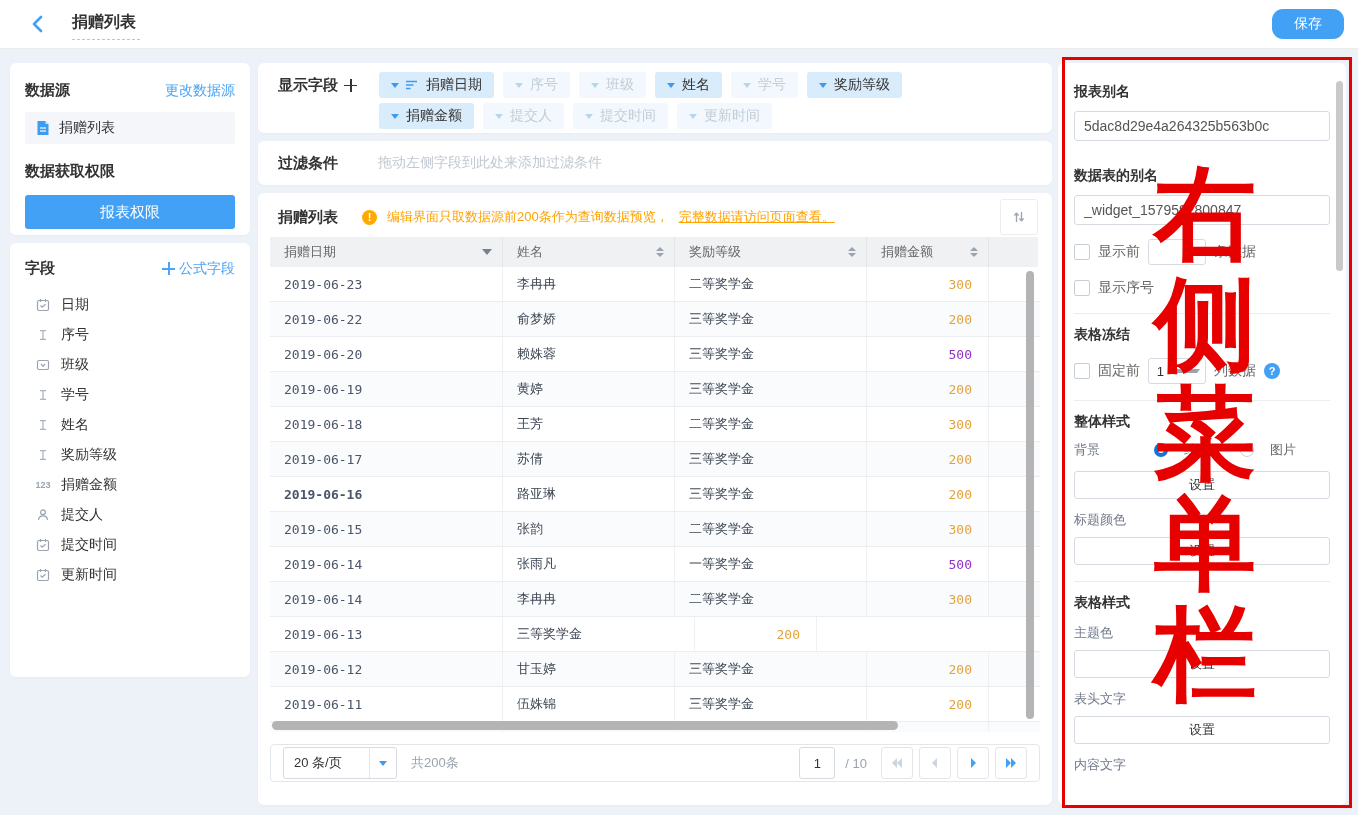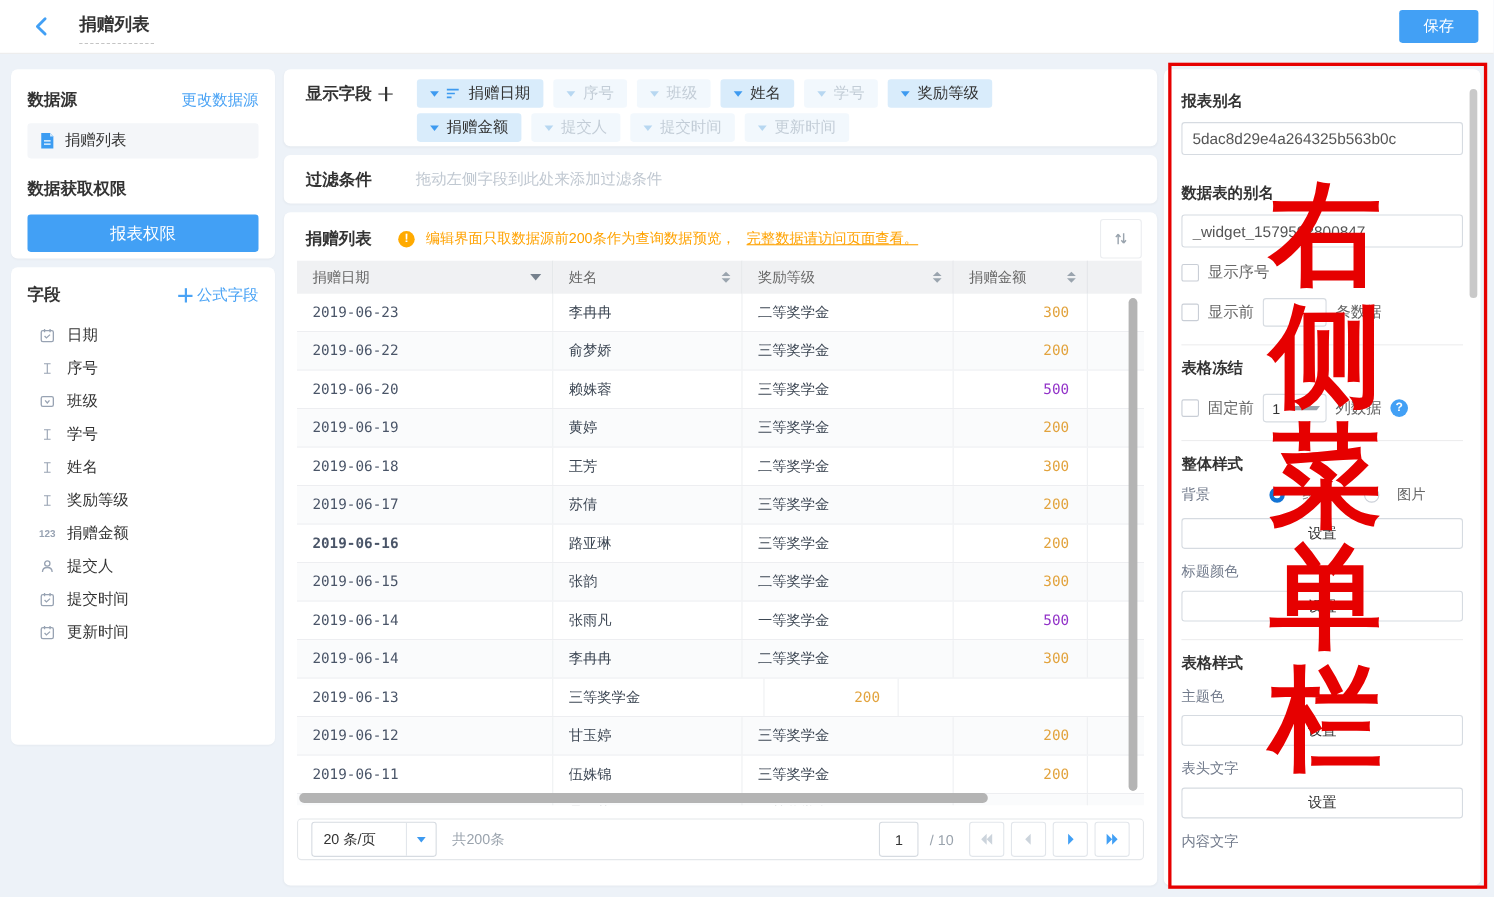--- a/index.html
+++ b/index.html
@@ -10,21 +10,21 @@
     font-size:14px;color:#333;
   }
   .card{position:absolute;background:#fff;border-radius:6px;box-shadow:0 1px 2px rgba(0,0,0,.03);box-sizing:border-box;}
 
   
   .topbar{position:absolute;left:0;top:0;width:1358px;height:48px;background:#fff;border-bottom:1px solid #ececec;z-index:5;}
   .back{position:absolute;left:28px;top:14px;width:20px;height:20px;cursor:pointer;}
   .page-title{position:absolute;left:72px;top:12px;font-size:16px;font-weight:bold;color:#333;
     border-bottom:1px dashed #c4c4c4;padding:0 4px 6px 0;}
   .save-btn{position:absolute;right:14px;top:9px;width:72px;height:30px;background:#42a0f5;color:#fff;
-    border:none;border-radius:3px;font-size:14px;cursor:pointer;font-family:inherit;}
+    border:none;border-radius:11px;font-size:14px;cursor:pointer;font-family:inherit;}
 
   
   .ds-card{left:10px;top:63px;width:240px;height:172px;padding:18px 15px;}
   .fields-card{left:10px;top:243px;width:240px;height:434px;padding:16px 15px;}
   .card-head{display:flex;justify-content:space-between;align-items:center;}
   .h{font-weight:bold;font-size:15px;color:#333;}
   .lnk{color:#4aa3f5;font-size:14px;text-decoration:none;cursor:pointer;display:inline-flex;align-items:center;gap:4px;}
   .source-item{margin-top:12px;height:32px;background:#f4f6f9;border-radius:3px;display:flex;align-items:center;gap:8px;padding:0 10px;cursor:pointer;}
   .perm-btn{margin-top:14px;width:100%;height:34px;background:#42a0f5;color:#fff;border:none;border-radius:3px;font-size:15px;cursor:pointer;font-family:inherit;}
   .mt16{margin-top:18px;}
@@ -520,27 +520,27 @@
 
 <div class="card right-panel">
   <div class="sec-h">报表别名</div>
   <input class="txt" value="5dac8d29e4a264325b563b0c" style="">
 
   <div class="sec-h" style="margin-top:26px;">数据表的别名</div>
   <input class="txt" value="_widget_1579592800847" style="">
 
   <div class="opt-row">
     <span class="cb"></span>
-    <span>显示序号</span>
-  </div>
-  <div class="opt-row">
-    <span class="cb"></span>
     <span>显示前</span>
     <input class="mini" value="" style="">
     <span>条数据</span>
+  </div>
+  <div class="opt-row">
+    <span class="cb"></span>
+    <span>显示序号</span>
   </div>
 
   <hr class="div">
   <div class="sec-h">表格冻结</div>
   <div class="opt-row">
     <span class="cb"></span>
     <span>固定前</span>
     <span class="mini-select">
       <span>1</span>
       <span class="caret"></span>

